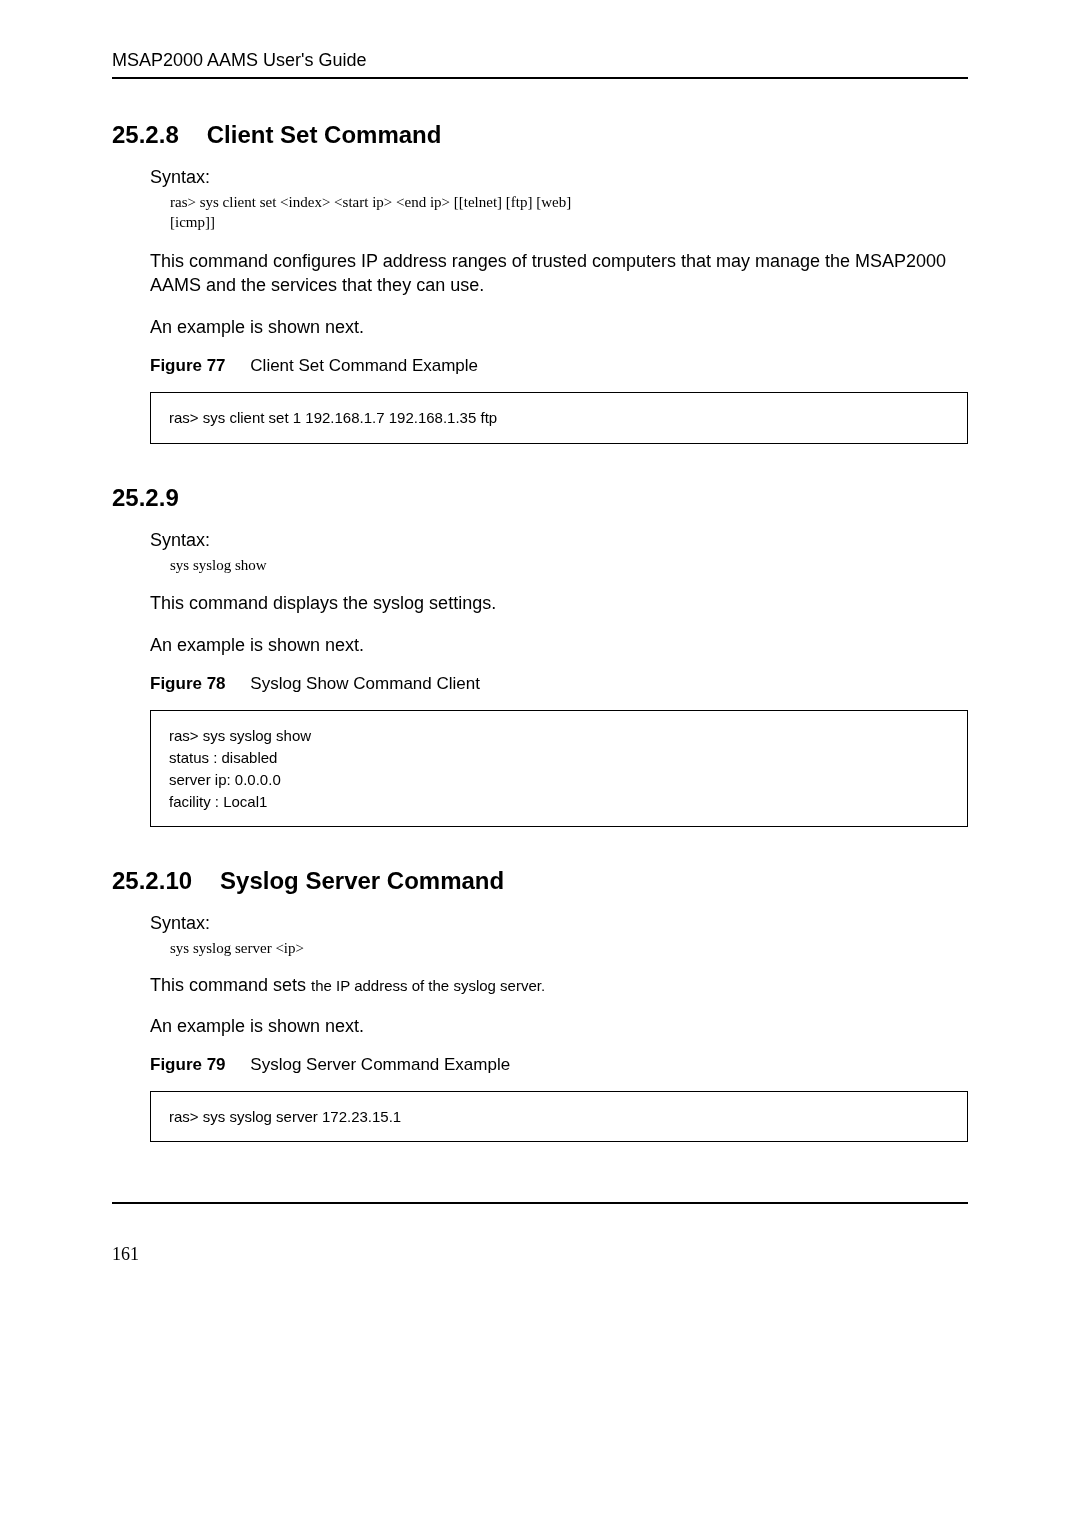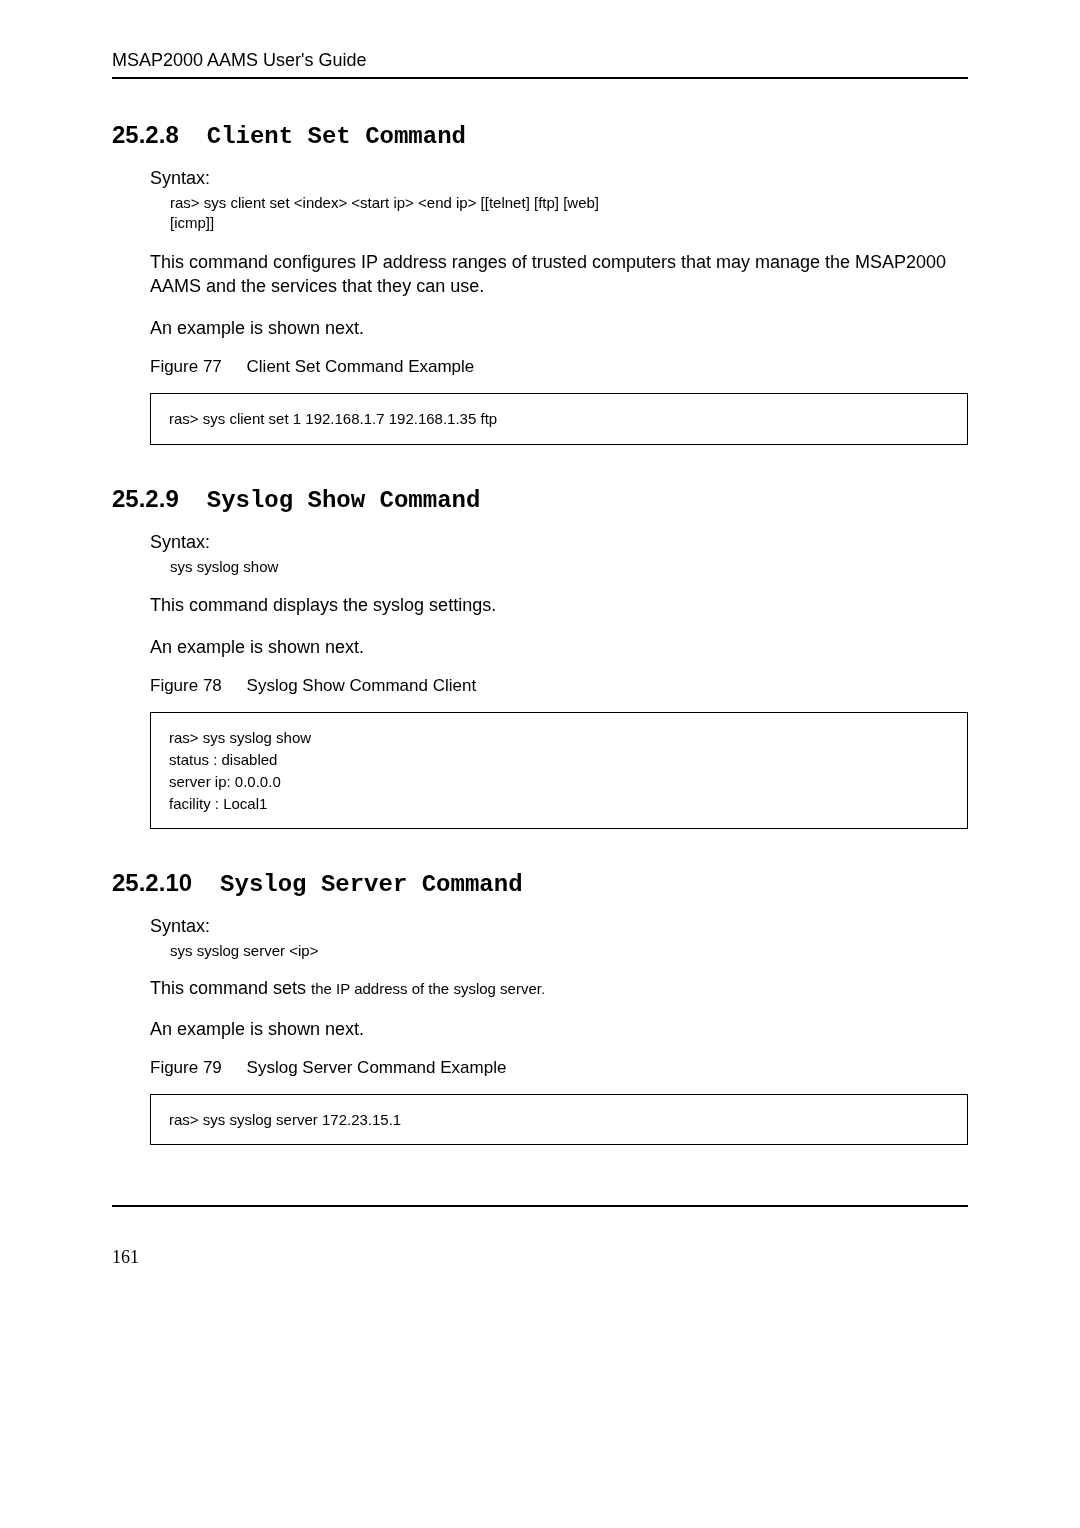--- a/index.html
+++ b/index.html
@@ -30,50 +30,50 @@
       margin-bottom: 18px;
     }
     .sec-num {
       font-size: 24px;
       font-weight: bold;
       margin-right: 28px;
     }
     .sec-title {
       font-size: 24px;
       font-weight: bold;
-      font-family: Liberation Mono, monospace;
     }
     .indent {
       margin-left: 38px;
     }
     .syntax-label {
       font-size: 18px;
       margin-bottom: 4px;
     }
     .syntax-block {
       font-size: 15px;
       line-height: 1.35;
       margin-left: 20px;
       white-space: pre-line;
       margin-bottom: 16px;
+      font-family: Liberation Serif, serif;
     }
     .desc {
       font-size: 18px;
       line-height: 1.35;
       margin-bottom: 20px;
     }
     .example-note {
       font-size: 18px;
       margin-bottom: 18px;
     }
     .figure-line {
       font-size: 17px;
       margin-bottom: 16px;
     }
-    .figure-line b { font-weight: normal; margin-right: 20px; text-align: center; }
+    .figure-line b { font-weight: bold; margin-right: 20px; text-align: center; }
     .code-box {
       border: 1px solid #000;
       padding: 14px 18px;
       font-size: 15px;
       line-height: 1.45;
       white-space: pre-line;
       margin-bottom: 12px;
     }
     .page-rule {
       border-top: 2px solid #000;
@@ -109,21 +109,20 @@
         <b>Figure 77</b>
         <span>Client Set Command Example</span>
       </div>
       <div class="code-box">ras&gt; sys client set 1 192.168.1.7 192.168.1.35 ftp</div>
     </div>
   </div>
 
   <div class="section">
     <div class="sec-head">
       <span class="sec-num">25.2.9</span>
-      <span class="sec-title">Syslog Show Command</span>
     </div>
     <div class="indent">
       <div class="syntax-label">Syntax:</div>
       <div class="syntax-block">sys syslog show</div>
       <div class="desc">This command displays the syslog settings.</div>
       <div class="example-note">An example is shown next.</div>
       <div class="figure-line">
         <b>Figure 78</b>
         <span>Syslog Show Command Client</span>
       </div>

